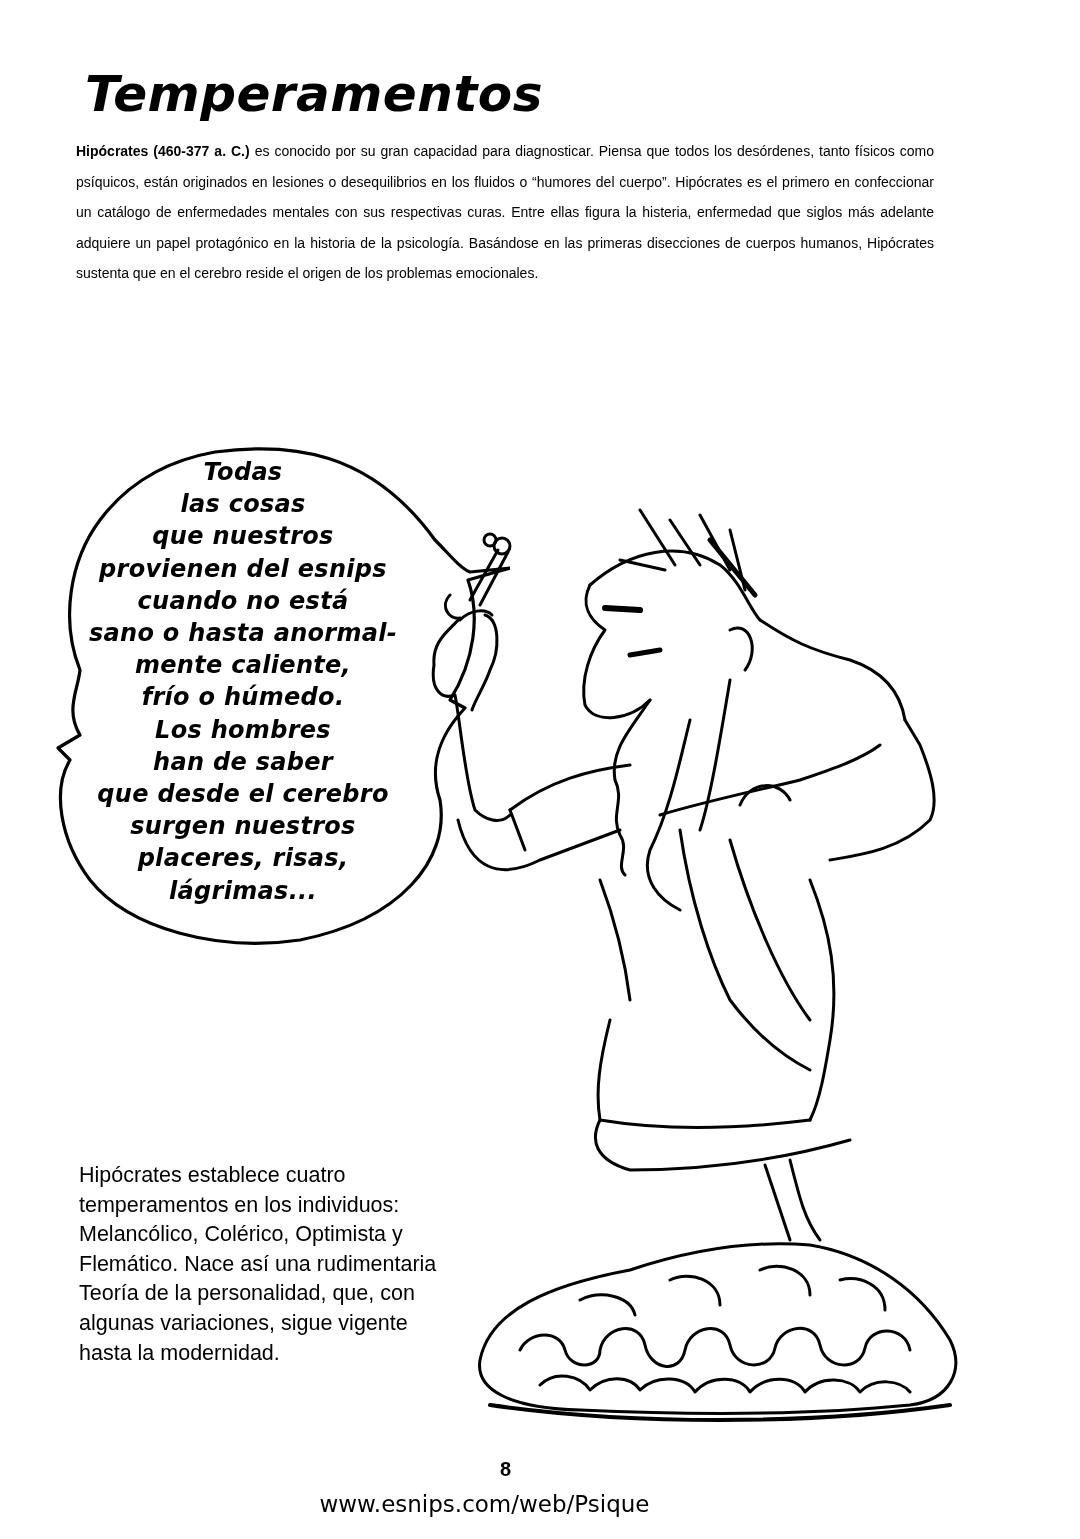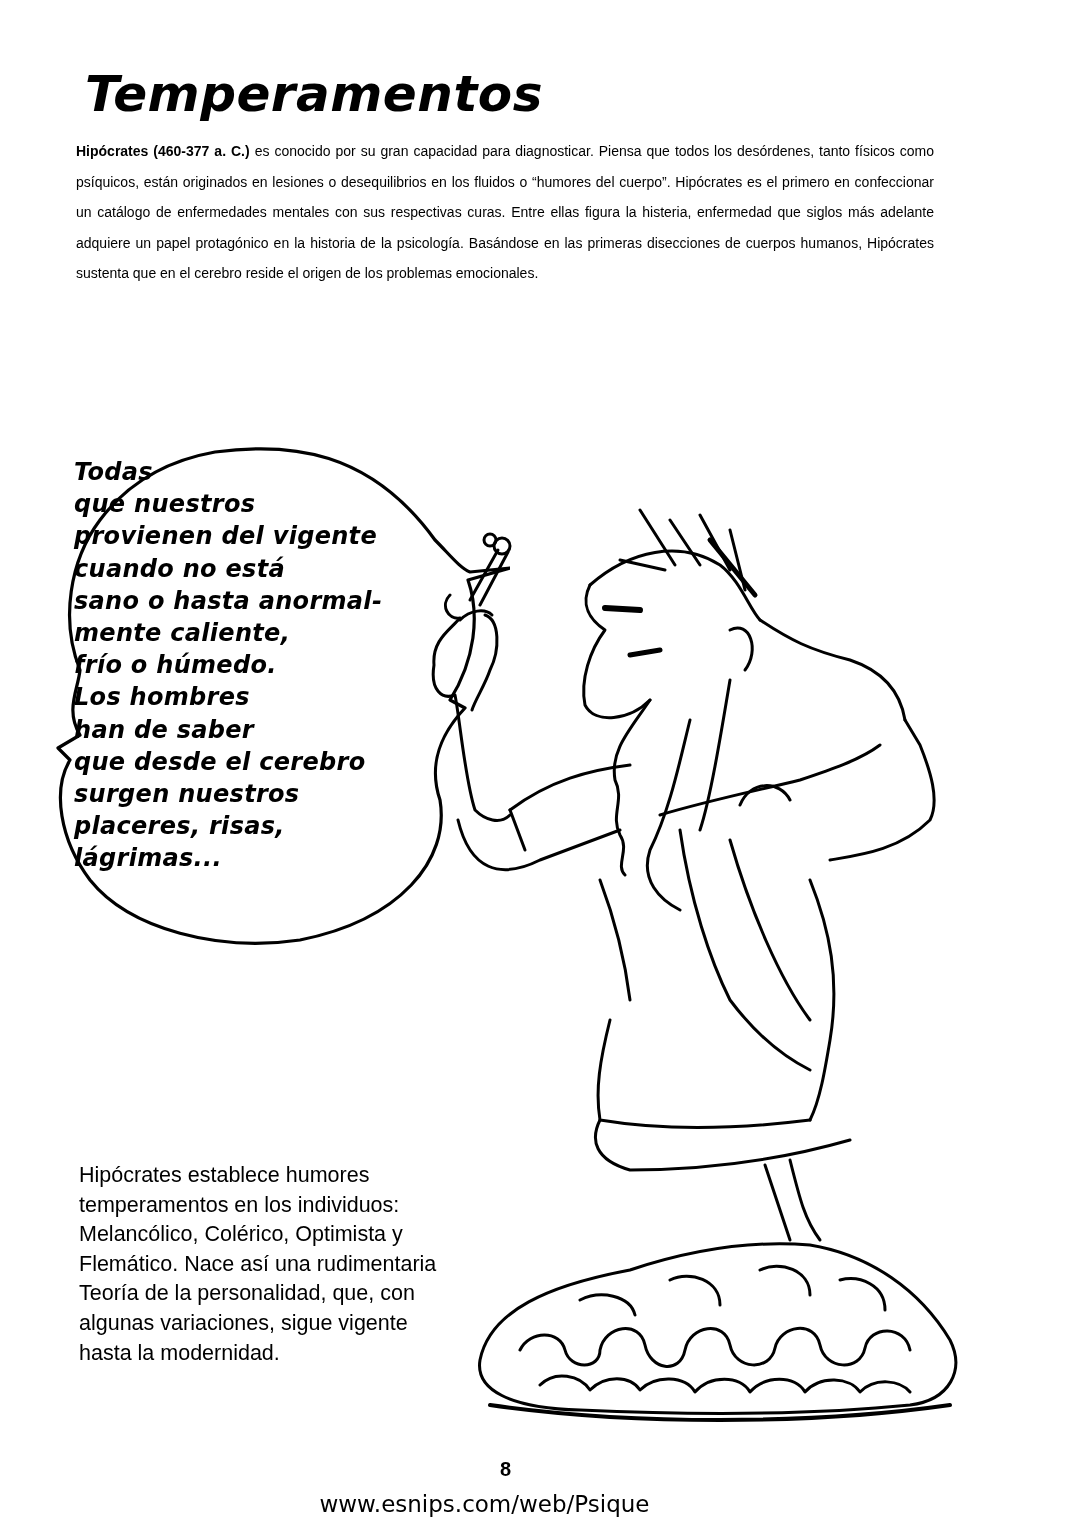--- a/index.html
+++ b/index.html
@@ -1,21 +1,21 @@
 <!DOCTYPE html>
 <html><head>
   <meta charset="utf-8">
   <style>
     html, body { margin: 0; padding: 0; background: #ffffff; }
     body { width: 1080px; height: 1539px; position: relative; overflow: hidden; color: #000; font-family: "Liberation Sans", sans-serif; }
     .title { position: absolute; left: 76px; top: 56px; font-size: 50px; font-weight: bold; font-style: italic; letter-spacing: 0.5px; font-family: "DejaVu Sans", sans-serif; }
     .intro { position: absolute; left: 76px; top: 136px; width: 858px; font-size: 14px; line-height: 30.6px; text-align: justify; }
     .intro b { font-weight: bold; }
     .bubble-svg { position: absolute; left: 40px; top: 440px; }
-    .bubble-text { position: absolute; left: 74px; top: 456px; width: 372px; font-family: "DejaVu Sans", sans-serif; font-style: italic; font-weight: bold; font-size: 24px; line-height: 32.2px; letter-spacing: 0.3px; }
+    .bubble-text { position: absolute; left: 57px; top: 456px; width: 372px; text-align: center; font-family: "DejaVu Sans", sans-serif; font-style: italic; font-weight: bold; font-size: 24px; line-height: 32.2px; letter-spacing: 0.3px; }
     .bubble-text div { white-space: nowrap; }
     .illus { position: absolute; left: 430px; top: 480px; }
     .side { position: absolute; left: 79px; top: 1161px; width: 360px; font-size: 21.5px; line-height: 29.6px; }
     .side b { font-weight: normal; }
     .pagenum { position: absolute; left: 500px; top: 1458px; font-size: 20px; font-weight: bold; }
     .url { position: absolute; left: 0; width: 969px; top: 1491px; text-align: center; font-family: "DejaVu Sans", sans-serif; font-size: 23px; }
   </style>
 </head>
 <body>
 
@@ -24,22 +24,23 @@
 <p class="intro" style="margin:0;">
   <b>Hipócrates (460-377 a. C.)</b><span> es conocido por su gran capacidad para diagnosticar. Piensa que todos los desórdenes, tanto físicos como psíquicos, están originados en lesiones o desequilibrios en los fluidos o “humores del cuerpo”. Hipócrates es el primero en confeccionar un catálogo de enfermedades mentales con sus respectivas curas. Entre ellas figura la histeria, enfermedad que siglos más adelante adquiere un papel protagónico en la historia de la psicología. Basándose en las primeras disecciones de cuerpos humanos, Hipócrates sustenta que en el cerebro reside el origen de los problemas emocionales.</span>
 </p>
 
 <svg class="bubble-svg" width="470" height="520" viewBox="0 0 470 520">
   <path d="M 175 12 C 250 2, 330 10, 395 100 C 410 115, 420 128, 430 132 L 470 128 L 428 140 C 440 175, 435 220, 410 260 L 425 268 C 395 300, 390 330, 400 360 C 410 420, 360 480, 260 500 C 180 512, 90 490, 50 440 C 20 400, 12 350, 30 320 L 18 308 L 40 295 C 25 270, 38 250, 40 230 C 20 180, 30 120, 60 80 C 90 40, 130 20, 175 12 Z" fill="#ffffff" stroke="#000" stroke-width="3.2" stroke-linejoin="round"></path>
 </svg>
 
 <div class="bubble-text">
   <div>Todas</div>
+  <div>las cosas</div>
   <div>que nuestros</div>
-  <div>provienen del vigente</div>
+  <div>provienen del esnips</div>
   <div>cuando no está</div>
   <div>sano o hasta anormal-</div>
   <div>mente caliente,</div>
   <div>frío o húmedo.</div>
   <div>Los hombres</div>
   <div>han de saber</div>
   <div>que desde el cerebro</div>
   <div>surgen nuestros</div>
   <div>placeres, risas,</div>
   <div>lágrimas...</div>
@@ -96,17 +97,17 @@
   <g>
     <path d="M 50 880 C 60 830, 120 805, 200 790 C 260 770, 320 760, 380 765 C 440 775, 490 810, 520 860 C 535 890, 520 920, 480 925 C 380 935, 260 935, 150 930 C 80 928, 45 910, 50 880 Z"></path>
     <path d="M 90 870 C 100 850, 130 850, 135 870 C 140 890, 170 890, 170 870 C 175 845, 210 840, 215 865 C 220 890, 250 895, 255 870 C 260 845, 295 840, 300 865 C 305 890, 340 892, 345 868 C 350 845, 385 840, 390 865 C 395 890, 430 892, 435 868 C 440 845, 475 845, 480 870"></path>
     <path d="M 110 905 C 125 890, 150 895, 160 910 C 175 895, 200 895, 210 910 C 225 895, 255 895, 265 912 C 280 895, 310 895, 320 912 C 335 895, 365 895, 375 912 C 390 895, 420 897, 430 912 C 445 897, 470 900, 480 912"></path>
     <path d="M 150 820 C 170 810, 200 815, 205 835 M 240 800 C 260 790, 290 800, 290 825 M 330 790 C 350 780, 380 790, 380 815 M 410 800 C 430 795, 455 805, 455 830"></path>
     <path d="M 60 925 C 200 945, 380 945, 520 925" stroke-width="4"></path>
   </g>
 </svg>
 
 <p class="side" style="margin:0;">
-  <span>Hipócrates establece humores temperamentos en los individuos: Melancólico, Colérico, Optimista y Flemático. Nace así una rudimentaria </span><b>Teoría de la personalidad,</b><span> que, con algunas variaciones, sigue vigente hasta la modernidad.</span>
+  <span>Hipócrates establece cuatro temperamentos en los individuos: Melancólico, Colérico, Optimista y Flemático. Nace así una rudimentaria </span><b>Teoría de la personalidad,</b><span> que, con algunas variaciones, sigue vigente hasta la modernidad.</span>
 </p>
 
 <div class="pagenum">8</div>
 <div class="url">www.esnips.com/web/Psique</div>
 
 </body></html>

